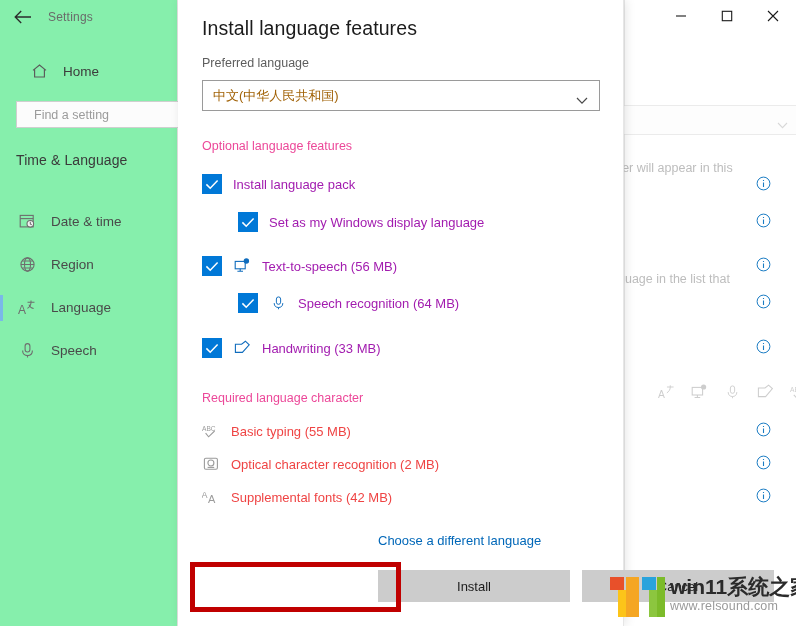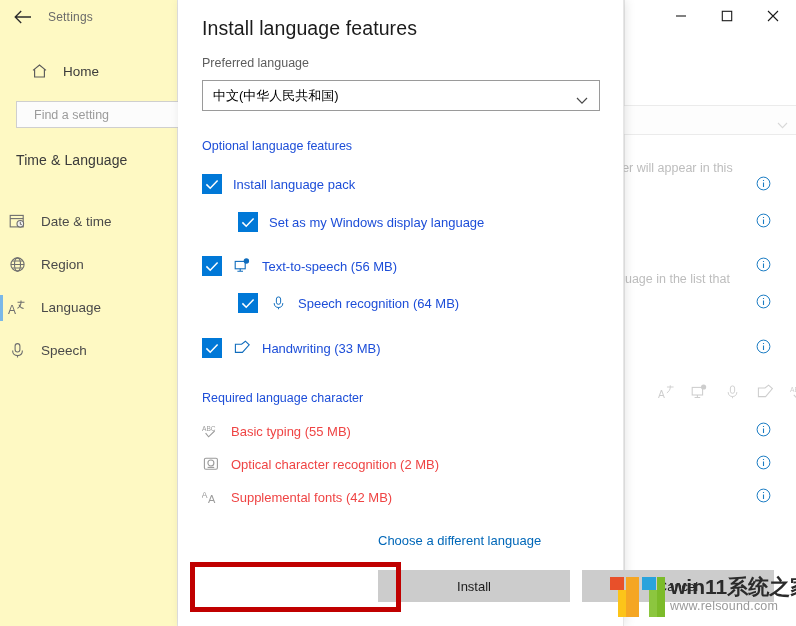--- a/index.html
+++ b/index.html
@@ -11,21 +11,21 @@
   }
   #root { position: relative; width: 796px; height: 626px; background:#ffffff; }
 
   
   .settings-window {
     position: absolute; left:0; top:0; width:796px; height:626px;
     background:#ffffff;
   }
   .sidebar {
     position:absolute; left:0; top:0; width:178px; height:626px;
-    background:#fef9c3;
+    background:#86efac;
     border-right:1px solid #e2e2e2;
   }
   .titlebar-left {
     position:absolute; left:0; top:0; width:178px; height:34px;
     display:flex; align-items:center;
   }
   .back-arrow {
     width:34px; height:34px; margin-left:6px;
     display:flex; align-items:center; justify-content:center;
     color:#2b2b2b;
@@ -53,21 +53,21 @@
   }
   .search-box input::placeholder { color:#9b9b9b; }
 
   .group-title {
     position:absolute; left:16px; top:152px;
     font-size:14px; color:#3a3a3a; font-weight:normal; letter-spacing:.1px;
   }
 
   .nav-list { position:absolute; left:0; top:200px; width:178px; }
   .nav-item {
-    position:relative; height:43px; display:flex; align-items:center; padding-left:6px;
+    position:relative; height:43px; display:flex; align-items:center; padding-left:16px;
   }
   .nav-item .sel {
     position:absolute; left:0; top:9px; width:3px; height:26px;
     background:#7ab8e8; display:none;
   }
   .nav-item.selected .sel { display:block; }
   .nav-item .ico { width:22px; height:22px; display:flex; align-items:center; justify-content:center; color:#6e6e6e; }
   .nav-item .lbl { font-size:13.5px; color:#4a4a4a; margin-left:13px; }
 
   
@@ -113,47 +113,47 @@
   .dlg-sub {
     position:absolute; left:24px; top:56px;
     font-size:12.5px; color:#5d5d5d;
   }
   .dlg-select {
     position:absolute; left:24px; top:80px; width:398px; height:31px;
     border:1px solid #9a9a9a; background:#ffffff;
     display:flex; align-items:center;
   }
   .dlg-select .val {
-    font-size:13px; color:#000000; margin-left:10px;
+    font-size:13px; color:#a16207; margin-left:10px;
   }
   .dlg-select .chev {
     position:absolute; right:11px; top:10px; color:#4a4a4a;
   }
 
   .sect-head {
     position:absolute; left:24px;
-    font-size:12.5px; color:#1d4ed8;
+    font-size:12.5px; color:#ec4899;
   }
   .sect-optional { top:139px; }
   .sect-required { top:391px; }
 
   .feat {
     position:absolute; height:24px; display:flex; align-items:center;
   }
   .cbx {
     width:20px; height:20px; background:#0078d7; flex:0 0 20px;
     display:flex; align-items:center; justify-content:center;
   }
   .cbx svg { display:block; }
   .feat .fico {
     width:18px; height:18px; margin-left:11px;
     display:flex; align-items:center; justify-content:center; color:#0f6cbd;
   }
   .feat .ftxt {
-    font-size:13px; color:#1d4ed8; margin-left:11px; white-space:nowrap;
+    font-size:13px; color:#a21caf; margin-left:11px; white-space:nowrap;
   }
   .feat.req .fico { color:#9b9b9b; margin-left:0; }
   .feat.req .ftxt { color:#ef4444; }
   .info {
     position:absolute; left:578px; width:15px; height:15px;
     color:#1a7cc4;
   }
   .info svg { display:block; }
 
   .difflink {

